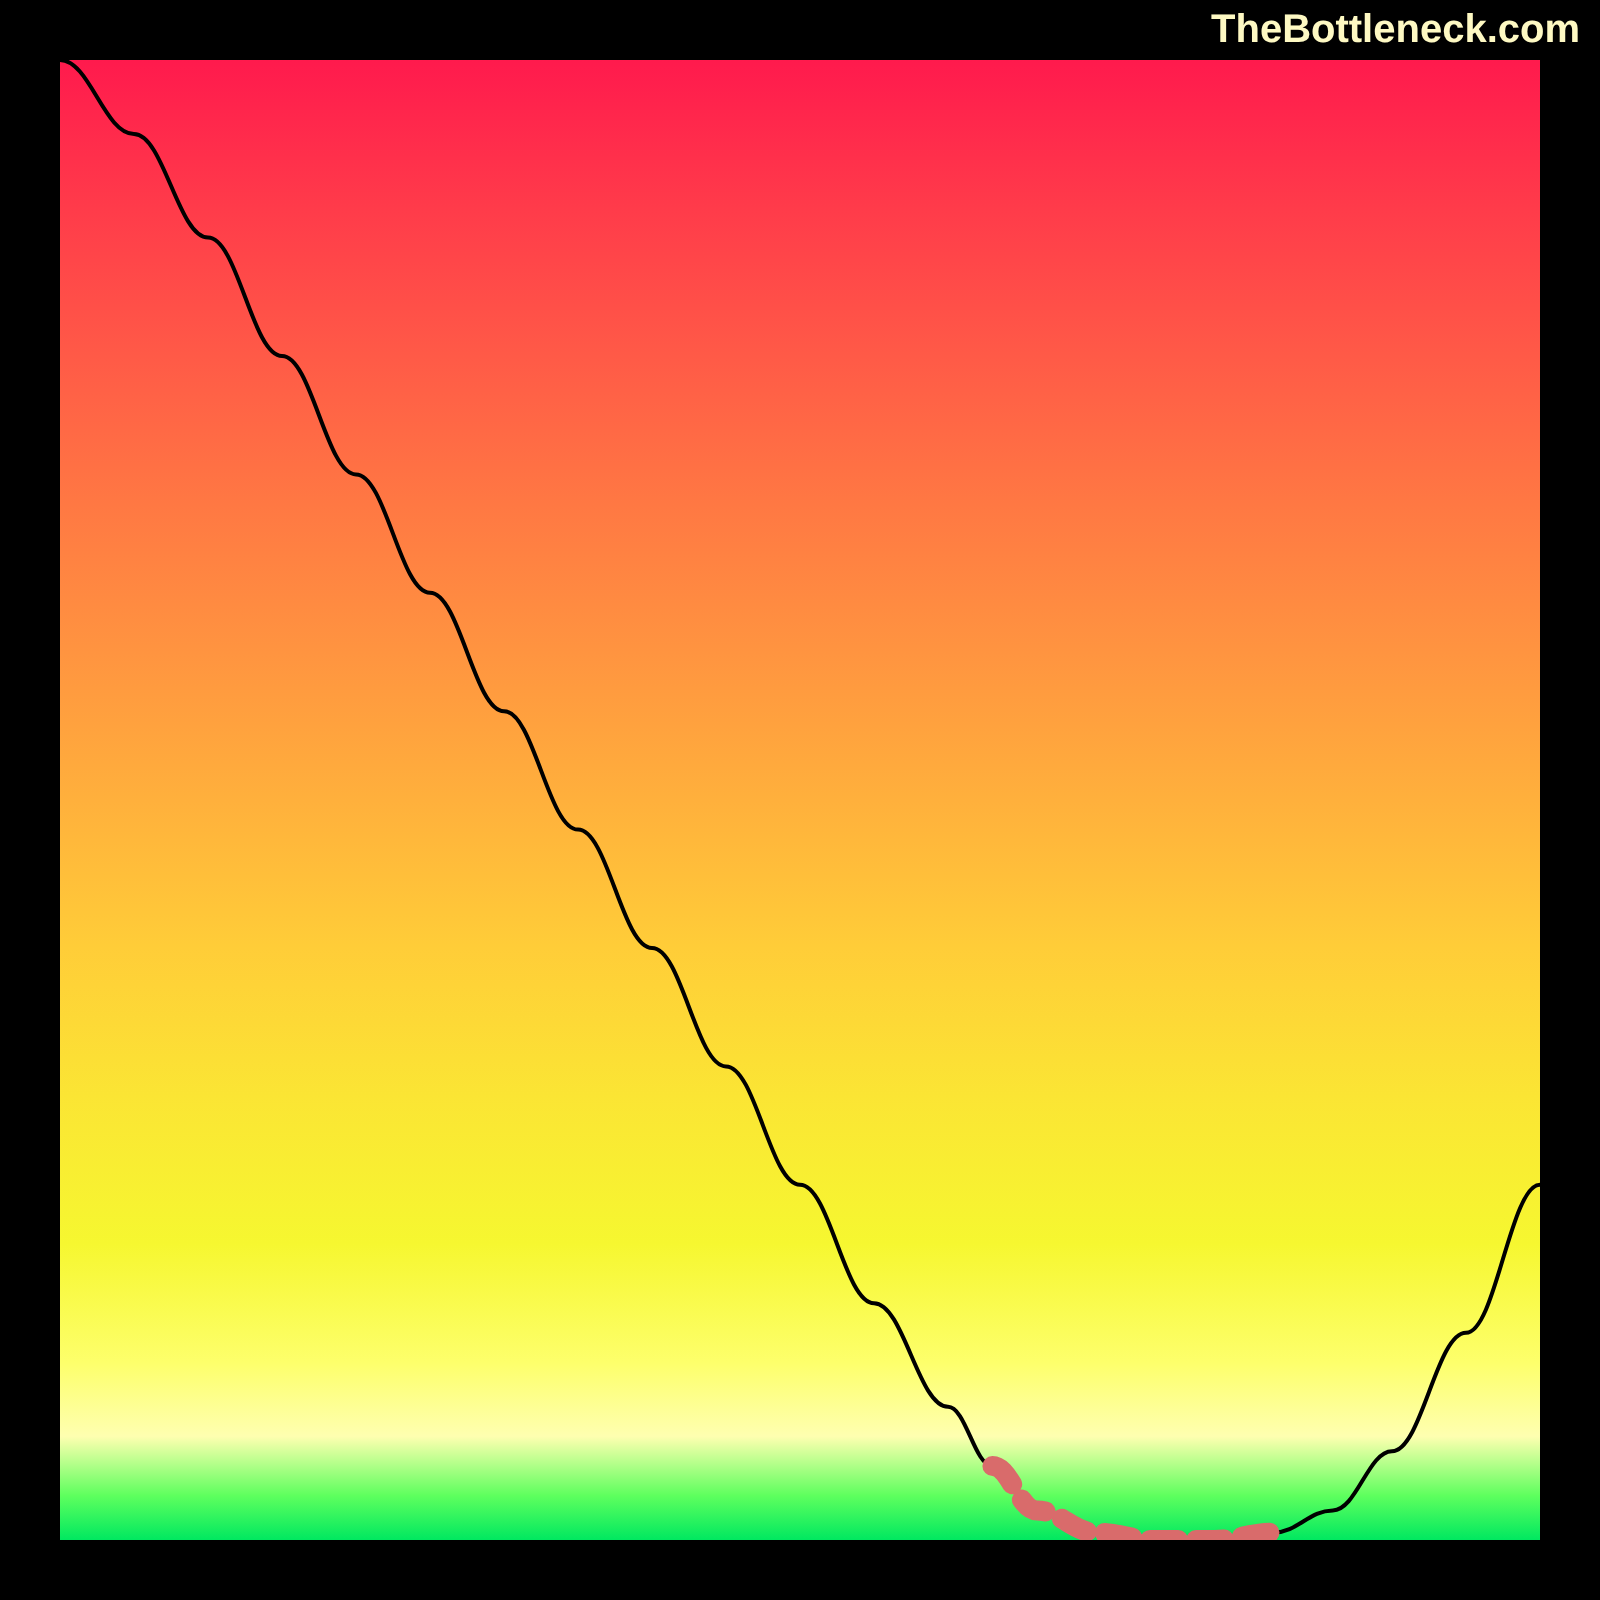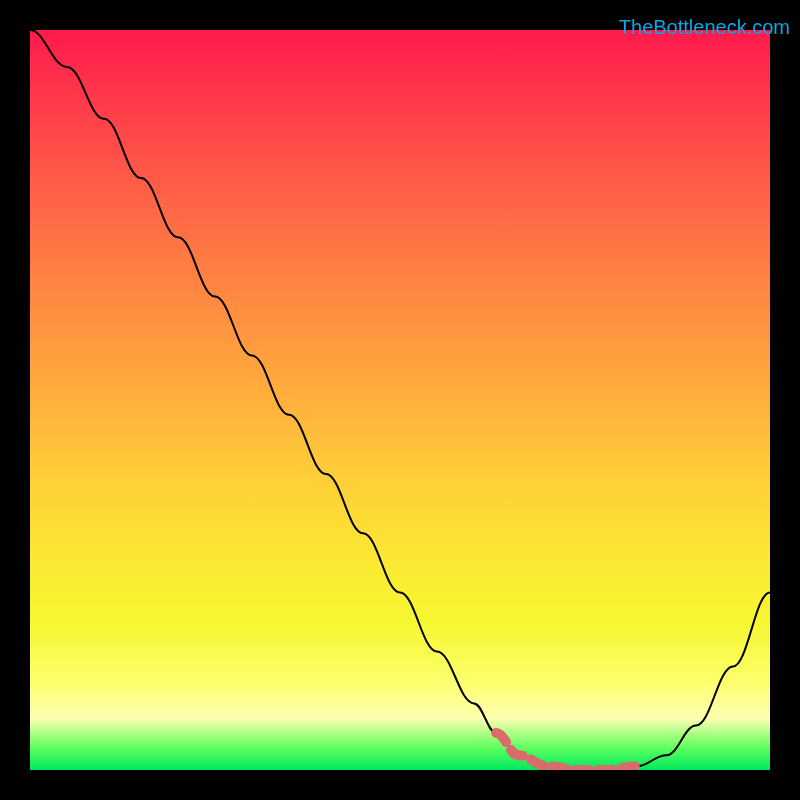--- a/index.html
+++ b/index.html
@@ -9,25 +9,24 @@
     height: 800px;
     background: #000;
     font-family: Arial, sans-serif;
     position: relative;
     overflow: hidden;
   }
   .watermark {
     position: absolute;
     top: 4px;
     right: 10px;
-    color: #0ea5e9;
+    color: #fef9c3;
     font-size: 20px;
-    font-weight: normal;
+    font-weight: bold;
     z-index: 10;
-    margin-top: 12px;
   }
   .plot-area {
     position: absolute;
     left: 30px;
     top: 30px;
     width: 740px;
     height: 740px;
     overflow: hidden;
   }
   .gradient-bg {

